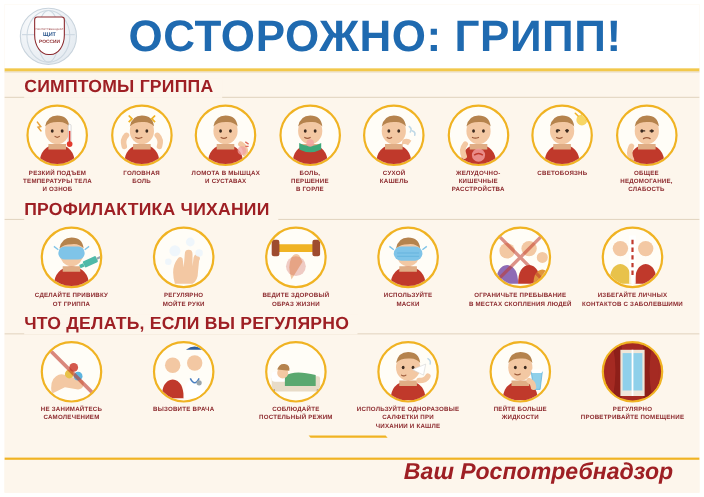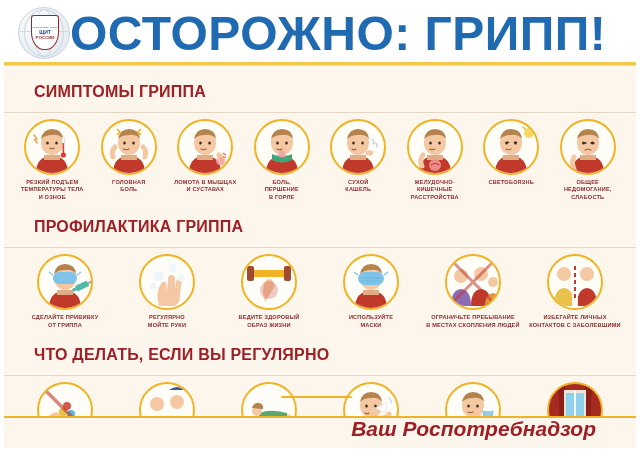--- a/index.html
+++ b/index.html
@@ -44,37 +44,37 @@
     position:absolute;left:13px;top:8px;width:26px;height:33px;
     background:#ffffff;border:1.6px solid #8d2b2f;
     border-radius:3px 3px 13px 13px / 3px 3px 18px 18px;
     display:flex;flex-direction:column;align-items:center;justify-content:center;
     overflow:hidden;
   }
   .logo .shield .l1{font-size:2.2px;color:#8d2b2f;letter-spacing:.2px;line-height:3px;}
   .logo .shield .l2{font-size:5px;font-weight:bold;color:#1f4e87;line-height:6px;}
   .logo .shield .l3{font-size:4.4px;font-weight:bold;color:#8d2b2f;line-height:5px;}
   .title{
-    flex:1 1 auto;text-align:left;
-    font-size:48px;font-weight:bold;color:#1f6ab0;
+    flex:1 1 auto;text-align:center;
+    font-size:40px;font-weight:bold;color:#1f6ab0;
     letter-spacing:0.5px;
     font-family:"Liberation Sans", sans-serif;
     padding-right:24px;
     white-space:nowrap;
   }
   .headrule{height:3px;background:#f2c84b;}
   .headrule2{height:1px;background:#e8dcc8;}
 
   
   .sec-head{
     position:relative;
     padding:5px 0 2px 18px;
   }
   .sec-head h2{
-    margin:12px;display:inline-block;
+    margin:0;display:inline-block;
     font-size:16px;font-weight:bold;color:#9e1f24;
     letter-spacing:0.2px;
     font-family:"Liberation Sans", sans-serif;
   }
   .sec-head .rule{
     position:absolute;left:0;right:0;bottom:2px;height:1px;background:#e3d6c2;z-index:0;
   }
   .sec-head h2{position:relative;z-index:1;background:#fdf6ec;padding-right:8px;}
 
   
@@ -107,21 +107,21 @@
     background:#fdf6ec;border-top:2px solid #f0b323;
     transform:skewX(0deg);
   }
   .footer .ribbon:before{
     content:"";position:absolute;left:300px;top:-22px;width:70px;height:24px;
     border-top:2px solid #f0b323;transform:skewX(42deg);transform-origin:left bottom;
   }
   .footer .sig{
     position:relative;z-index:2;
     font-size:21px;font-style:italic;font-weight:bold;color:#9e1f24;
-    padding-right:40px;
+    padding-right:24px;
   }
 </style>
 </head>
 <body>
 
 <div class="poster">
 
   <div class="header">
     <div class="logo">
       <div class="globe"></div>
@@ -282,21 +282,21 @@
    <path d="M23 29 q3 -1.6 6 0" stroke="#9c5b3b" stroke-width="1.1" fill="none" stroke-linecap="round"></path>
    <path d="M12 36 q-3 6 0 12" stroke="#f3c8a3" stroke-width="5" fill="none" stroke-linecap="round"></path>
             </svg></div>
           <div class="cap">
             <span style="display:block">ОБЩЕЕ</span>
             <span style="display:block">НЕДОМОГАНИЕ,</span>
             <span style="display:block">СЛАБОСТЬ</span>
           </div>
         </div>
       </div>
-      <div class="sec-head"><div class="rule"></div><h2>ПРОФИЛАКТИКА ГРИППА</h2></div>
+      <div class="sec-head"><div class="rule"></div><h2>ПРОФИЛАКТИКА ЧИХАНИИ</h2></div>
       <div class="row prevent">
         <div class="cell">
           <div class="circle"><svg viewBox="0 0 52 52" width="52" height="52" preserveAspectRatio="xMidYMid meet">
    <path d="M10 52 Q10 36 26 34 Q42 36 42 52 Z" fill="#c0392b"></path>
    <path d="M18 34 h16 v5 h-16 Z" fill="#e0ad85"></path>
    <ellipse cx="26" cy="22" rx="11" ry="12" fill="#f3c8a3"></ellipse>
    <path d="M15 18 Q17 8 26 8 Q36 8 37 18 Q33 13 26 14 Q19 14 15 18 Z" fill="#b5834d"></path>
    <ellipse cx="21.5" cy="22" rx="1.3" ry="1.6" fill="#3d2b20"></ellipse>
    <ellipse cx="30.5" cy="22" rx="1.3" ry="1.6" fill="#3d2b20"></ellipse>
    <rect x="14" y="16" width="24" height="12" rx="6" fill="#7fc4e8"></rect>

